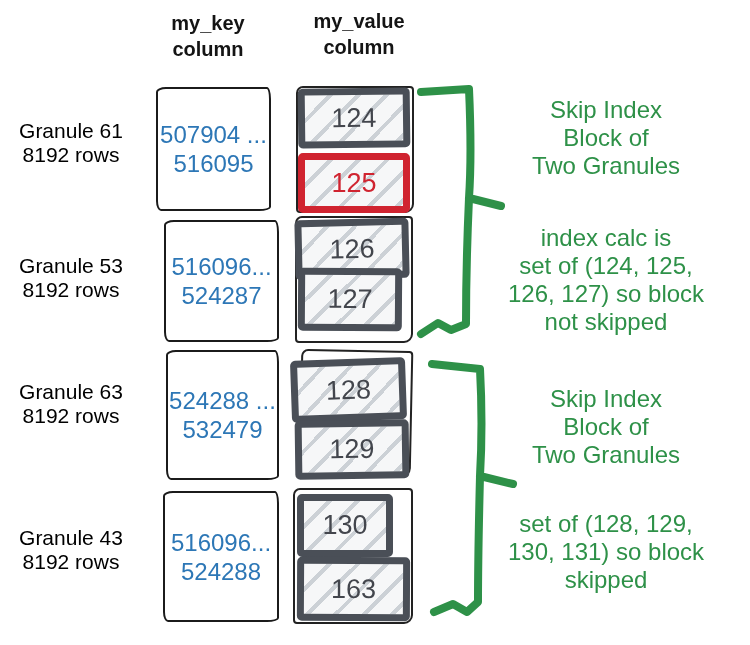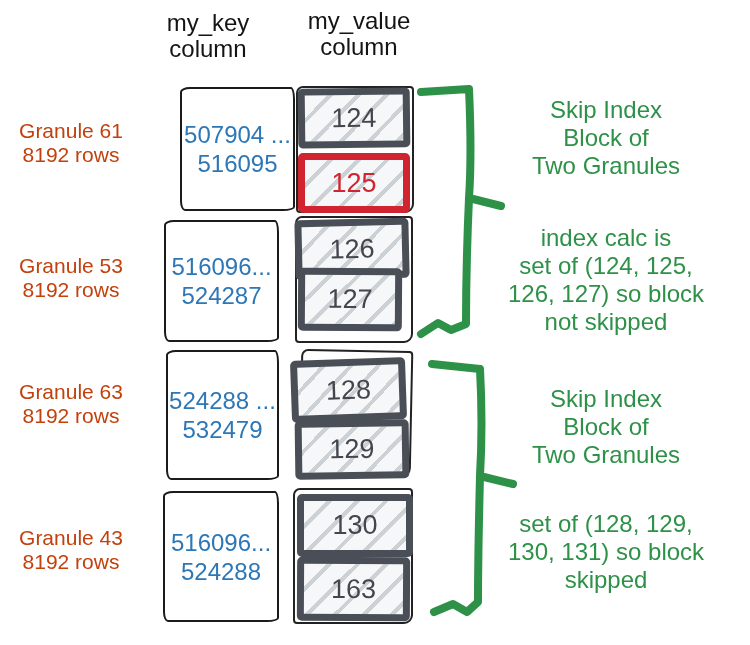--- a/index.html
+++ b/index.html
@@ -1,25 +1,26 @@
 <!DOCTYPE html>
 <html><head>
 <meta charset="utf-8">
 <style>
   html,body{margin:0;padding:0;background:#fff;}
   .canvas{
     position:relative;width:750px;height:645px;background:#ffffff;overflow:hidden;
     font-family:"Liberation Sans", sans-serif;
   }
   .hdr{
-    position:absolute;text-align:center;font-size:24px;line-height:26px;color:#141414;
+    position:absolute;text-align:center;font-size:20px;line-height:26px;color:#141414;
     white-space:pre-line;
+    font-weight:bold;
   }
   .glabel{
-    position:absolute;left:0;width:142px;text-align:center;font-size:21px;line-height:24px;color:#c2410c;
+    position:absolute;left:0;width:142px;text-align:center;font-size:21px;line-height:24px;color:#000000;
   }
   .keybox{
     position:absolute;box-sizing:border-box;background:#ffffff;
     border:2.5px solid #1b1b1b;
     border-radius:10px 4px 12px 5px / 5px 12px 4px 10px;
     display:flex;align-items:center;justify-content:center;
     text-align:center;color:#2d77b6;font-size:24px;line-height:29px;white-space:pre-line;
   }
   .vouter{
     position:absolute;box-sizing:border-box;border:2px solid #222222;
@@ -51,21 +52,21 @@
 
   <div class="hdr" style="left:147px;top:10px;width:122px">my_key
 column</div>
   <div class="hdr" style="left:295px;top:8px;width:128px">my_value
 column</div>
 
   <div class="glabel" style="top:119px">
     <div>Granule 61</div>
     <div>8192 rows</div>
   </div>
-  <div class="keybox" style="left:180px;top:87px;width:115px;height:124px">507904 ...
+  <div class="keybox" style="left:156px;top:87px;width:115px;height:124px">507904 ...
 516095</div>
   <div class="vouter" style="left:296px;top:86px;width:118px;height:127px"></div>
   <div class="vblock" style="left:298px;top:88px;width:112px;height:60px;transform:rotate(-0.7deg)">124</div>
   <div class="vblock red" style="left:298px;top:147px;width:112px;height:60px">125</div>
 
   <div class="glabel" style="top:254px">
     <div>Granule 53</div>
     <div>8192 rows</div>
   </div>
   <div class="keybox" style="left:164px;top:220px;width:115px;height:122px">516096...
@@ -84,21 +85,21 @@
   <div class="vblock" style="left:291px;top:359px;width:115px;height:62px;transform:rotate(-2deg)">128</div>
   <div class="vblock" style="left:295px;top:420px;width:114px;height:59px;transform:rotate(-0.8deg)">129</div>
 
   <div class="glabel" style="top:526px">
     <div>Granule 43</div>
     <div>8192 rows</div>
   </div>
   <div class="keybox" style="left:163px;top:491px;width:116px;height:131px">516096...
 524288</div>
   <div class="vouter" style="left:293px;top:488px;width:120px;height:136px"></div>
-  <div class="vblock" style="left:297px;top:494px;width:116px;height:63px">130</div>
+  <div class="vblock" style="left:297px;top:494px;width:96px;height:63px">130</div>
   <div class="vblock" style="left:297px;top:557px;width:113px;height:64px;transform:rotate(0.3deg)">163</div>
 
   <svg class="brace" style="left:413px;top:78px" width="100" height="270" viewBox="0 0 100 270">
     <path d="M 8 14 L 56 11 C 58 55 58 90 56 120 M 56 120 L 88 128 M 56 120 C 54 165 53 210 53 246 L 38 252 L 25 245 L 8 256" fill="none" stroke="#2e9148" stroke-width="8" stroke-linecap="round" stroke-linejoin="round"></path>
   </svg>
   <svg class="brace" style="left:423px;top:356px" width="100" height="268" viewBox="0 0 100 268">
     <path d="M 9 8 L 57 13 C 59 50 59 85 57 120 M 57 120 L 90 128 M 57 120 C 56 160 55 205 55 246 L 44 256 L 30 248 L 11 256" fill="none" stroke="#2e9148" stroke-width="8" stroke-linecap="round" stroke-linejoin="round"></path>
   </svg>
 
   <div class="green" style="top:96px">Skip Index

